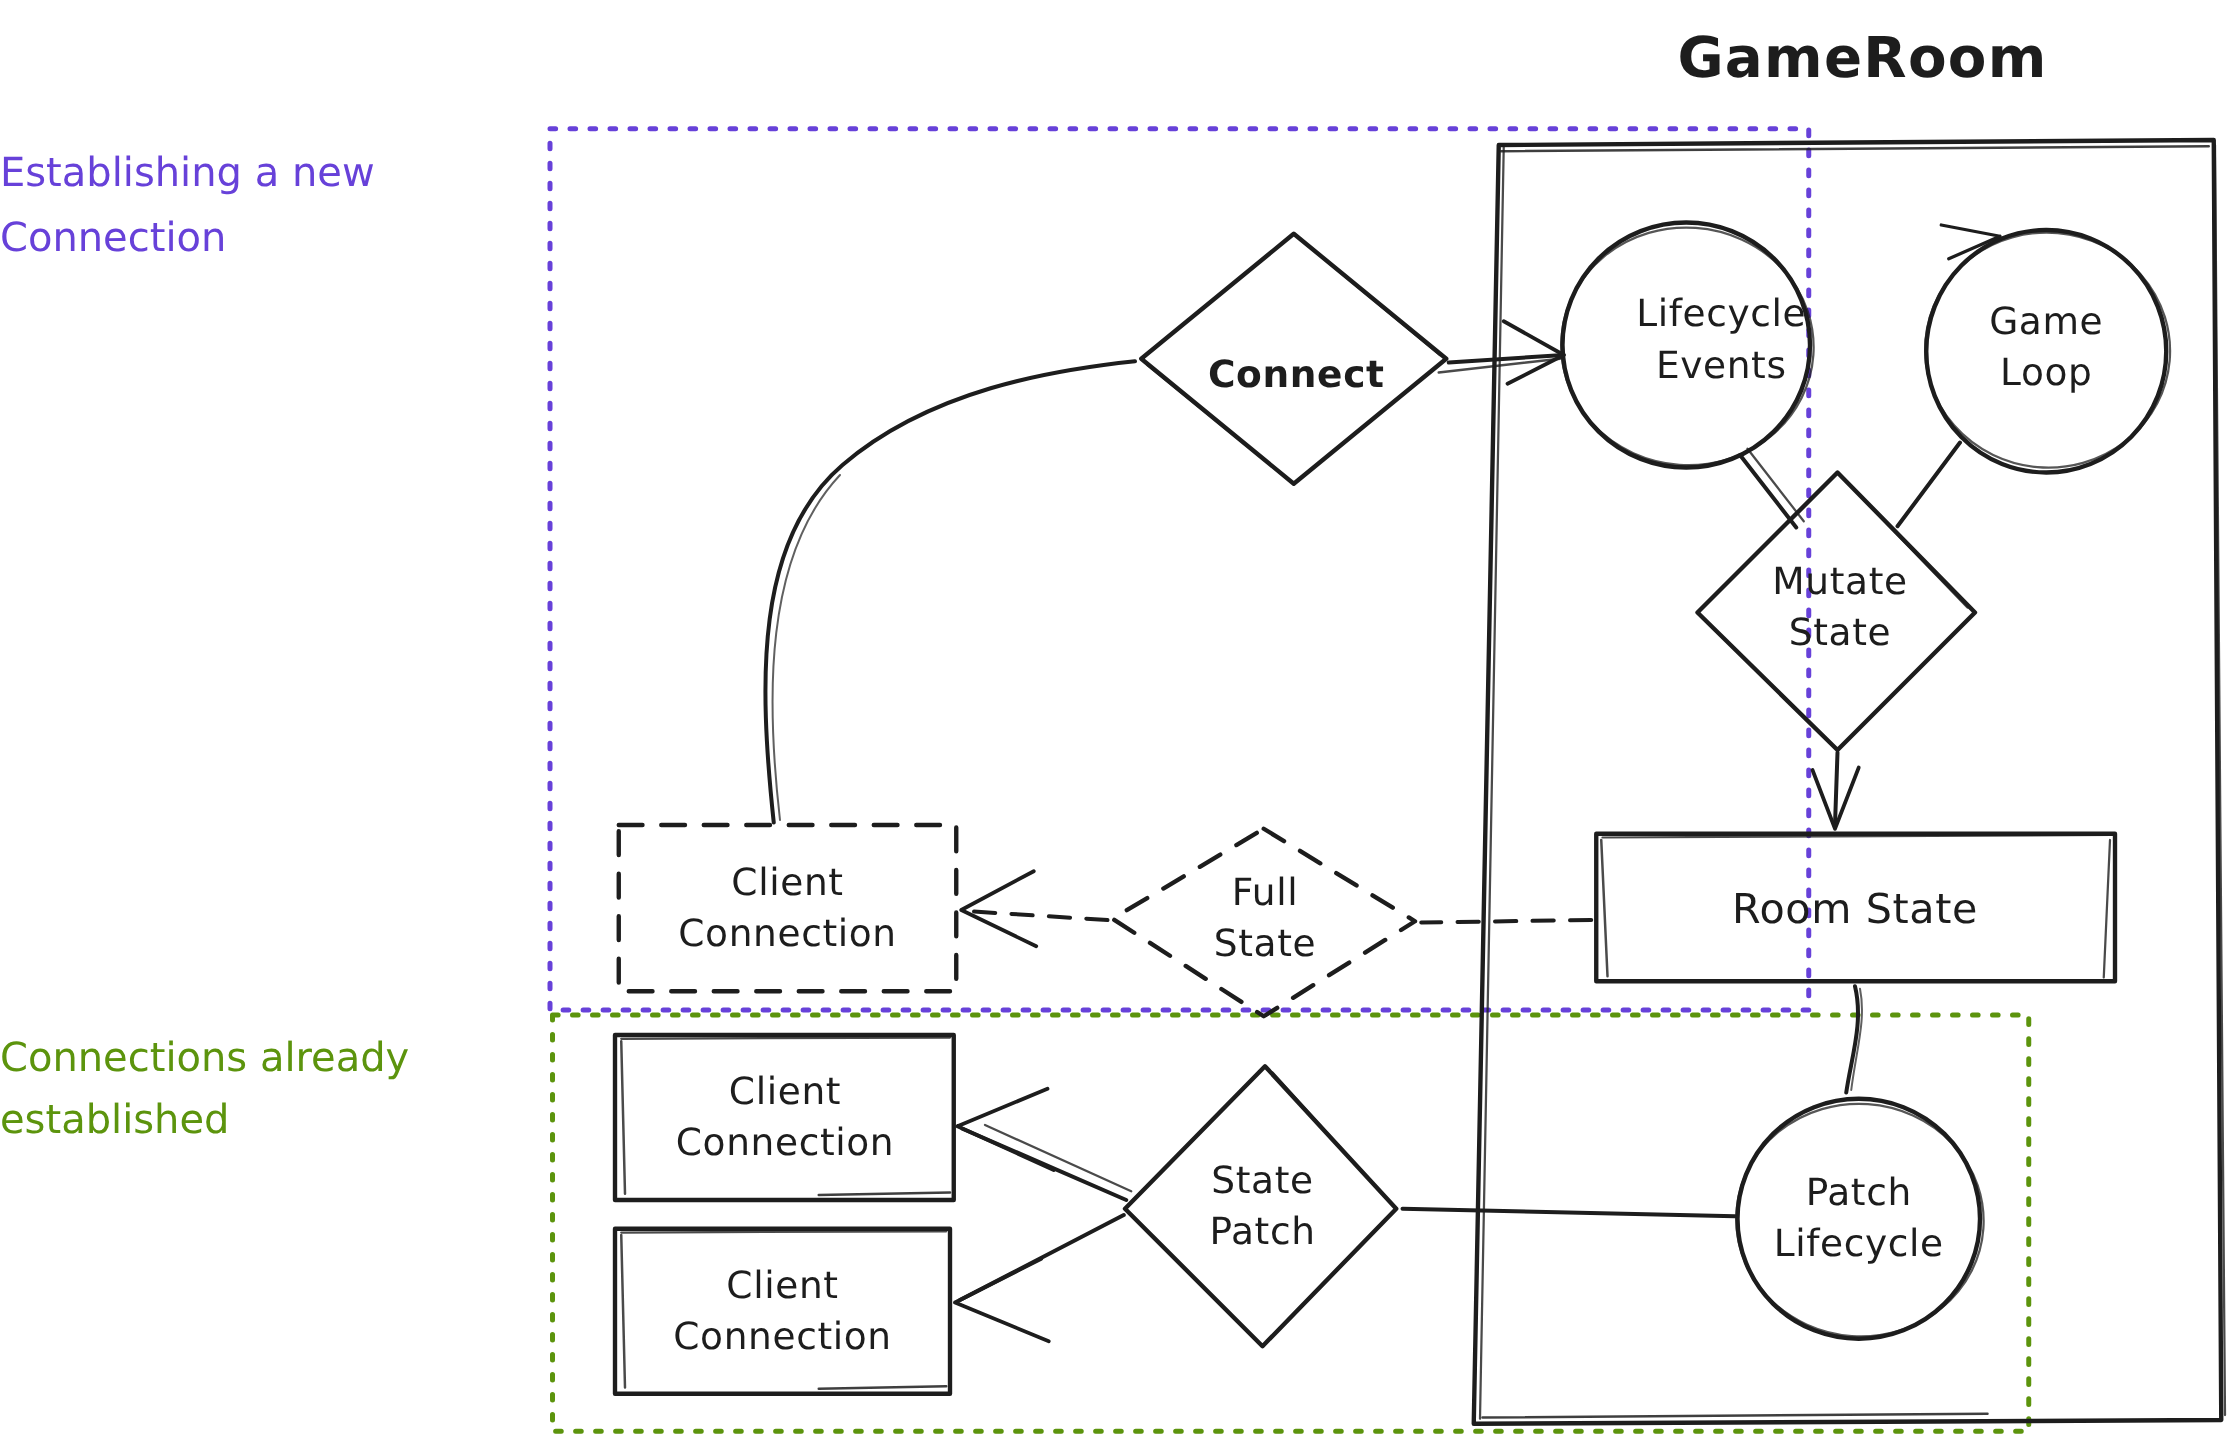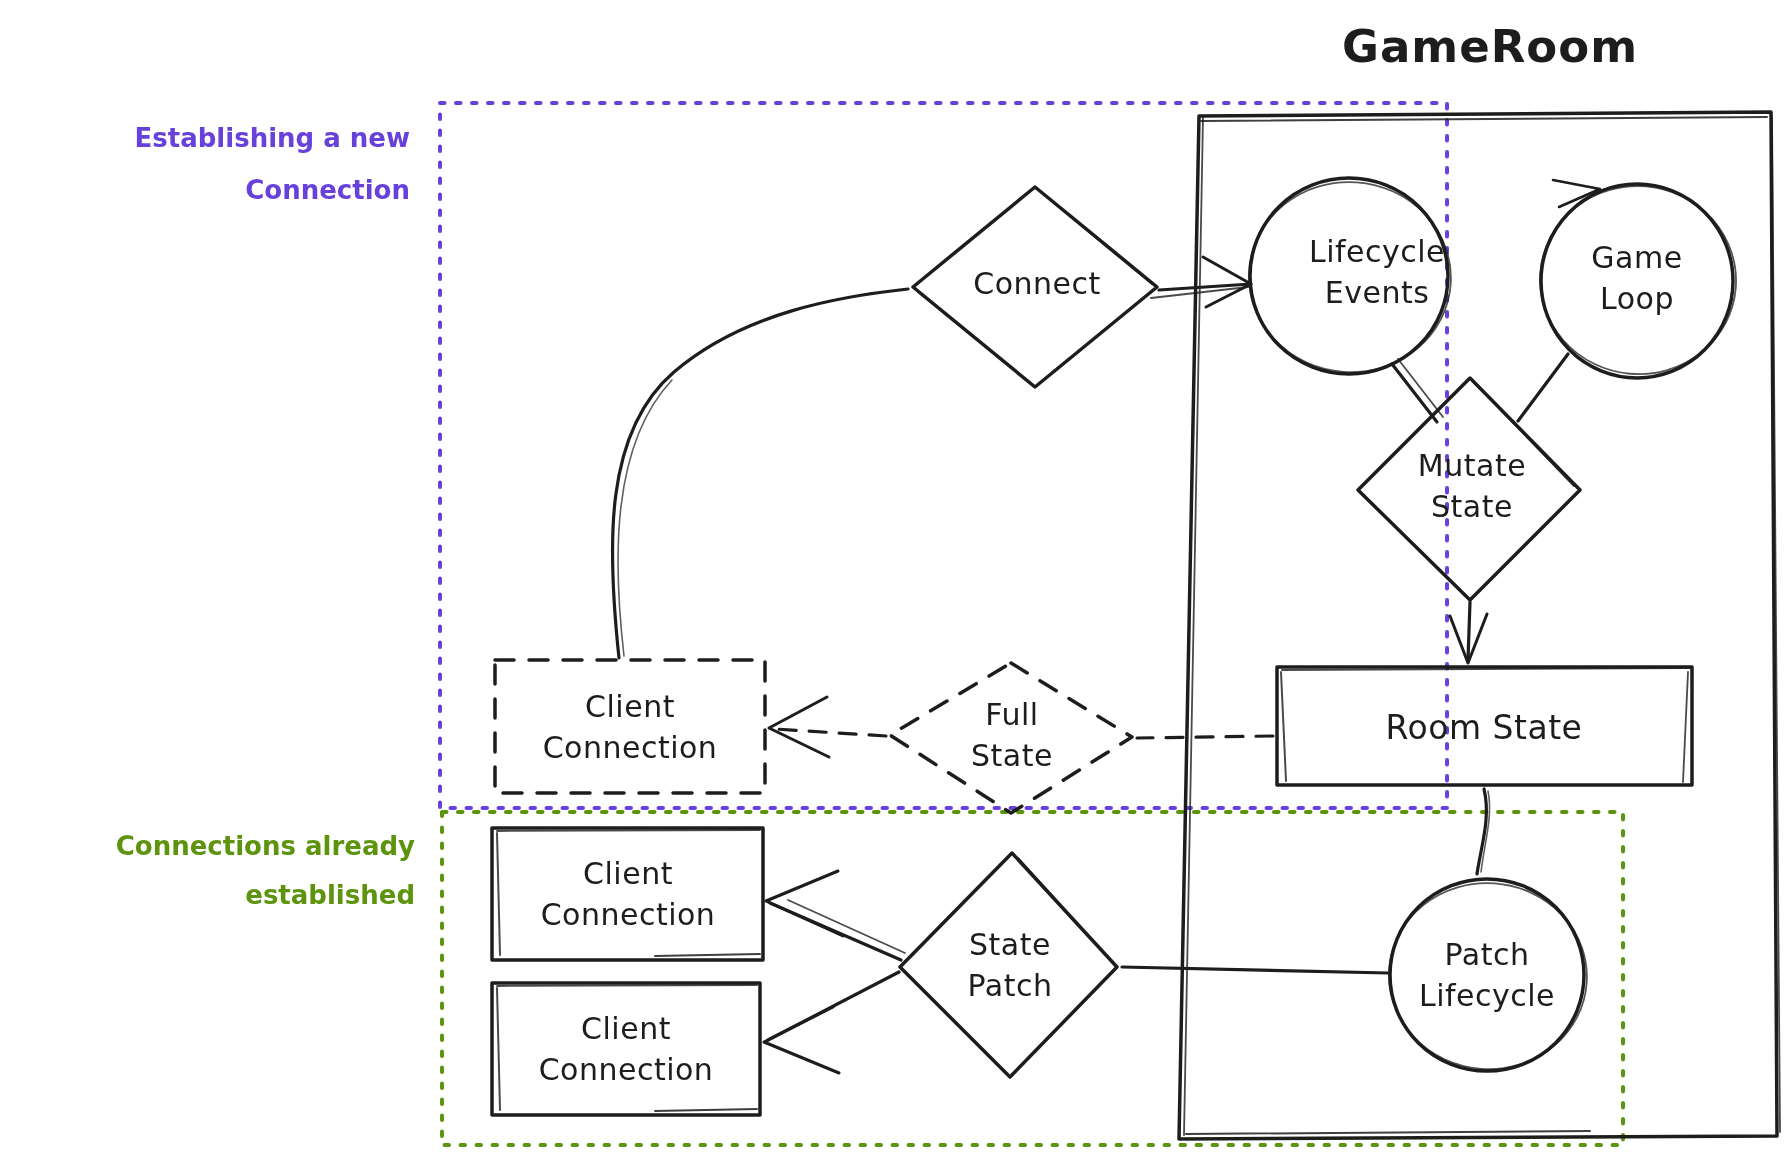--- a/index.html
+++ b/index.html
@@ -22,23 +22,22 @@
     white-space:nowrap;
     letter-spacing:0.5px;
   }
   .title{
     font-size:45px;
     font-weight:700;
     letter-spacing:1px;
   }
   .region-label{
     position:absolute;
-    text-align:right;
-    font-size:26px;
-    font-weight:700;
+    font-size:32px;
+    font-weight:400;
     line-height:52px;
     white-space:nowrap;
   }
   .region-label.purple{color:#6741d9;}
   .region-label.green{color:#5c940d;}
   .room-state-lbl{font-size:33px;}
 </style>
 </head>
 <body>
 
@@ -187,21 +186,21 @@
   <div class="region-label purple" style="left:0;top:112px;width:410px;">
     <div>Establishing a new</div>
     <div>Connection</div>
   </div>
 
   <div class="region-label green" style="left:0;top:822px;width:415px;line-height:49px;">
     <div>Connections already</div>
     <div>established</div>
   </div>
 
-  <div class="lbl" style="left:1037px;top:283px;">Connect</div>
+  <div class="lbl" style="left:1037px;top:300px;font-weight:bold;">Connect</div>
 
   <div class="lbl" style="left:1349px;top:272px;margin-left:28px;">
     <div>Lifecycle</div>
     <div>Events</div>
   </div>
 
   <div class="lbl" style="left:1637px;top:278px;">
     <div>Game</div>
     <div>Loop</div>
   </div>

